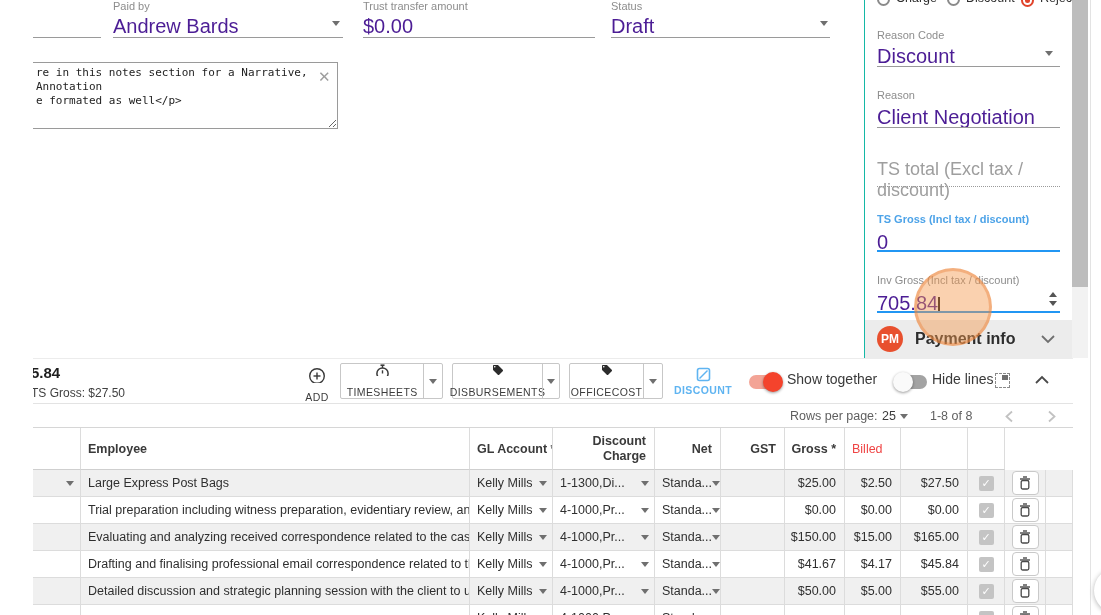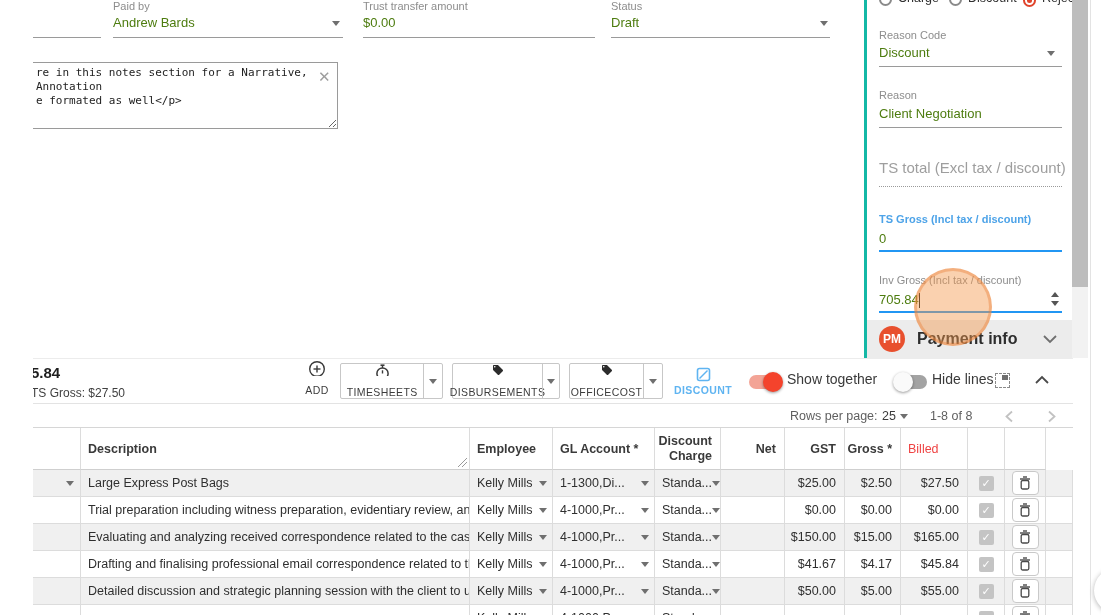--- a/index.html
+++ b/index.html
@@ -1,25 +1,25 @@
 <!DOCTYPE html>
 <html><head>
 <meta charset="utf-8">
 <style>
   html,body{margin:0;padding:0;background:#fff;}
   #app{position:relative;width:1101px;height:615px;background:#fff;overflow:hidden;
        font-family:"Liberation Sans",sans-serif;color:#2f2f2f;margin-left:33px;}
   .abs{position:absolute;}
   .lbl{font-size:11px;color:#8d8d8d;}
-  .val{font-size:13px;color:#4d7c0f;}
+  .val{font-size:20px;color:#4c1d95;}
   .uline{height:1px;background:#9a9a9a;}
   .arw{width:0;height:0;border-left:4px solid transparent;border-right:4px solid transparent;
        border-top:5px solid #6f6f6f;display:inline-block;}
   
-  #side{left:831px;top:0;width:208px;height:358px;border-left:3px solid #14b8a6;background:#fff;}
+  #side{left:831px;top:0;width:208px;height:358px;border-left:1px solid #14b8a6;background:#fff;}
   .radio{width:13px;height:13px;border:2px solid #8a8a8a;border-radius:50%;display:inline-block;box-sizing:border-box;}
   .radio.sel{border-color:#e0442c;position:relative;}
   .radio.sel::after{content:"";position:absolute;left:2px;top:2px;width:5px;height:5px;border-radius:50%;background:#e0442c;}
   .bluelbl{font-size:11px;font-weight:700;color:#4da3e8;}
   #payBar{left:0px;top:320px;width:208px;height:38px;background:#ececec;display:flex;align-items:center;}
   #pmAvatar{width:26px;height:26px;border-radius:50%;background:#e8502e;color:#fff;font-size:12px;font-weight:700;
             display:flex;align-items:center;justify-content:center;margin-left:12px;}
   #payTitle{font-size:16px;font-weight:600;color:#2d2d2d;margin-left:12px;}
   
   #clickHl{left:881px;top:268px;width:78px;height:78px;border-radius:50%;
@@ -106,21 +106,21 @@
 
     <div class="abs lbl" style="left:12px;top:29px">Reason Code</div>
     <div class="abs val" style="left:12px;top:45px">Discount</div>
     <span class="abs arw" style="left:180px;top:51px"></span>
     <div class="abs uline" style="left:12px;top:66px;width:183px"></div>
 
     <div class="abs lbl" style="left:12px;top:89px">Reason</div>
     <div class="abs val" style="left:12px;top:106px">Client Negotiation</div>
     <div class="abs uline" style="left:12px;top:127px;width:183px"></div>
 
-    <div class="abs" style="left:12px;top:159px;font-size:15px;color:#9e9e9e">TS total (Excl tax / discount)</div>
+    <div class="abs" style="left:12px;top:159px;font-size:18px;color:#9e9e9e">TS total (Excl tax / discount)</div>
     <div class="abs" style="left:12px;top:186px;width:183px;border-bottom:1px dotted #9a9a9a"></div>
 
     <div class="abs bluelbl" style="left:12px;top:213px">TS Gross (Incl tax / discount)</div>
     <div class="abs val" style="left:12px;top:231px">0</div>
     <div class="abs" style="left:12px;top:250px;width:183px;height:2px;background:#2196f3"></div>
 
     <div class="abs lbl" style="left:12px;top:274px">Inv Gross (Incl tax / discount)</div>
     <div class="abs val" style="left:12px;top:292px"><span>705.84</span><span class="caret"></span></div>
     <span class="abs spin up" style="left:184px;top:292px"></span>
     <span class="abs spin dn" style="left:184px;top:301px"></span>
@@ -137,21 +137,21 @@
 
   <div id="sbTrack" class="abs"></div>
   <div id="sbThumb" class="abs"></div>
 
   <div id="clickHl" class="abs"></div>
 
   <div id="toolbar" class="abs">
     <div class="abs" style="left:-2px;top:5px;font-size:15px;font-weight:700;color:#1e1e1e">5.84</div>
     <div class="abs" style="left:-2px;top:27px;font-size:12px;color:#3f3f3f">TS Gross: $27.50</div>
 
-    <div class="abs" style="left:263px;top:1px;width:42px;height:36px;display:flex;flex-direction:column;align-items:center;justify-content:center;gap:8px">
+    <div class="abs" style="left:263px;top:8px;width:42px;height:36px;display:flex;flex-direction:column;align-items:center;justify-content:center;gap:8px">
       <svg width="18" height="18">
           <circle cx="9" cy="9" r="7.3" fill="none" stroke="#3a3a3a" stroke-width="1.4"></circle>
           <line x1="9" y1="5.5" x2="9" y2="12.5" stroke="#3a3a3a" stroke-width="1.4"></line>
           <line x1="5.5" y1="9" x2="12.5" y2="9" stroke="#3a3a3a" stroke-width="1.4"></line>
         </svg>
       <span class="tlab">ADD</span>
     </div>
 
     <div class="tbtnbox" style="left:307px;width:103px">
       <div class="tmain" style="width:84px">
@@ -230,27 +230,20 @@
         <polyline points="8,1.5 2.5,6.5 8,11.5" fill="none" stroke="#c2c2c2" stroke-width="1.8"></polyline>
       </svg>
     <svg class="abs pagChev" style="left:1014px;top:6px" width="10" height="13">
         <polyline points="2,1.5 7.5,6.5 2,11.5" fill="none" stroke="#c2c2c2" stroke-width="1.8"></polyline>
       </svg>
   </div>
 
   <div id="tbl" class="abs">
     <div class="trow hrow">
       <div class="c"></div>
-      <div class="c pl" style="position:relative">
-        <span>Description</span>
-        <svg style="position:absolute;right:2px;bottom:2px" width="9" height="9">
-            <line x1="0" y1="9" x2="9" y2="0" stroke="#9a9a9a" stroke-width="1"></line>
-            <line x1="4" y1="9" x2="9" y2="4" stroke="#9a9a9a" stroke-width="1"></line>
-          </svg>
-      </div>
       <div class="c pl">Employee</div>
       <div class="c pl">GL Account *</div>
       <div class="c" style="flex-direction:column;align-items:flex-end;justify-content:center;padding-right:8px;line-height:15px">
         <span>Discount</span>
           <span>Charge</span>
       </div>
       <div class="c num">Net</div>
       <div class="c num">GST</div>
       <div class="c num">Gross *</div>
       <div class="c pl" style="color:#ef4444;font-weight:500">Billed</div>

